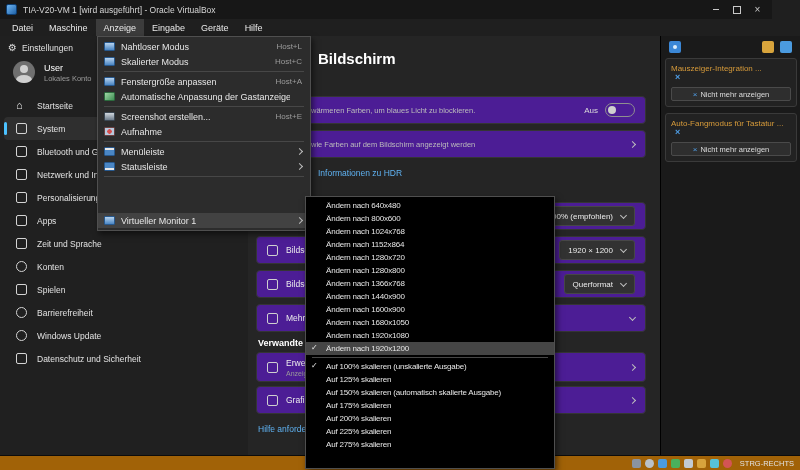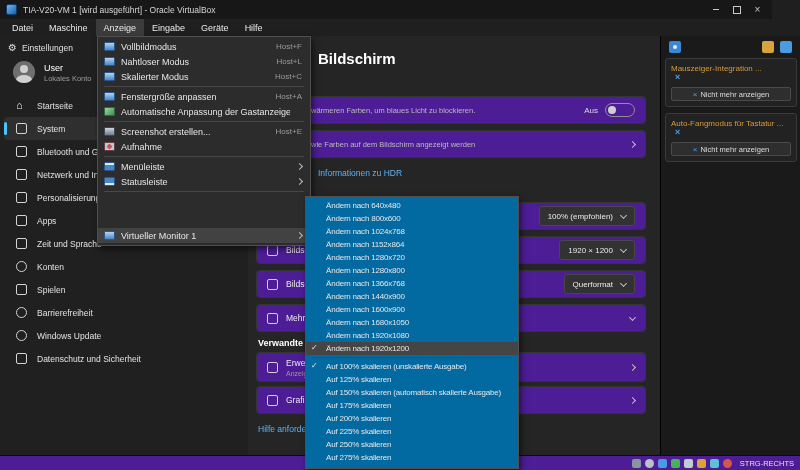--- a/index.html
+++ b/index.html
@@ -16,21 +16,21 @@
   .win-btn { width:17px; height:13px; display:flex; align-items:center; justify-content:center; color:#c9c9c9; font-size:8px; }
   .win-btn.min::before { content:""; width:6px; height:1px; background:#c9c9c9; }
   .win-btn.max::before { content:""; width:6px; height:6px; border:1px solid #c9c9c9; }
   .win-btn.close::before { content:"×"; font-size:10px; }
 
   .menubar { position:absolute; left:0; top:19px; width:800px; height:17px; background:#1f1f1f;
              display:flex; align-items:stretch; padding-left:4px; }
   .mb-item { display:flex; align-items:center; padding:0 8px; font-size:9px; color:#e8e8e8; white-space:nowrap; }
   .mb-item.active { background:#3c3c3c; }
 
-  .statusbar { position:absolute; left:0; top:455px; width:800px; height:15px; background:#4c1d95; border-top:1px solid #0c0c0c;
+  .statusbar { position:absolute; left:0; top:455px; width:800px; height:15px; background:#a16207; border-top:1px solid #0c0c0c;
                display:flex; align-items:center; justify-content:flex-end; gap:4px; padding-right:6px; z-index:5; }
   .sb-ic { width:9px; height:9px; border-radius:2px; background:#6f7c88; }
   .hdd-icon{background:#8a93a0;} .optical-disc-icon{background:#b9c1c9; border-radius:50%;}
   .audio-icon{background:#4b9be0;} .network-icon{background:#49b05c;}
   .usb-icon{background:#c2cad2;} .shared-folders-icon{background:#d8a43c;}
   .display-icon{background:#57c2d8;} .recording-icon-sb{background:#d35454; border-radius:50%;}
   .sb-host { font-size:7.5px; color:#e2e2e2; margin-left:4px; }
 
   
   .settings { position:absolute; left:0; top:36px; width:800px; height:419px; background:#202020; }
@@ -109,21 +109,21 @@
   .menu-bar-icon { background:linear-gradient(#e8e8e8 0 30%, #4a86c4 30%); }
   .status-bar-icon { background:linear-gradient(#4a86c4 0 70%, #e8e8e8 70%); }
   .auto-resize-icon { background:linear-gradient(135deg,#9fd6a4,#3f8f55); border-color:#2c6b3e; }
   .mi-label { flex:1; overflow:hidden; }
   .mi-short { font-size:8px; color:#9c9c9c; margin-left:12px; }
   .mi-arrow { display:none; margin-left:12px; }
   .vm-item.submenu .mi-arrow { display:block; }
   .menu-sep { height:1px; background:#474747; margin:2px 6px; }
 
   
-  .smenu { position:absolute; left:305px; top:196px; width:214px; height:273px; overflow:hidden; background:#0369a1;
+  .smenu { position:absolute; left:305px; top:196px; width:250px; height:273px; overflow:hidden; background:#000000;
            border:1px solid #4f4f4f; padding:2px 0; z-index:51; box-shadow:2px 3px 6px rgba(0,0,0,.55); }
   .sm-item { position:relative; height:13px; display:flex; align-items:center; padding:0 8px 0 20px; font-size:8px;
              letter-spacing:-0.2px; color:#e6e6e6; white-space:nowrap; overflow:hidden; }
   .sm-item.highlighted { background:#454545; }
   .sm-check { position:absolute; left:5px; top:1px; font-size:8px; color:#e6e6e6; visibility:hidden; }
   .sm-item.checked .sm-check { visibility:visible; }
 </style>
 </head>
 <body>
 
@@ -340,26 +340,20 @@
 
   <div class="statusbar">
     <span style="display:contents">
       
     <span class="sb-ic hdd-icon"></span><span class="sb-ic optical-disc-icon"></span><span class="sb-ic audio-icon"></span><span class="sb-ic network-icon"></span><span class="sb-ic usb-icon"></span><span class="sb-ic shared-folders-icon"></span><span class="sb-ic display-icon"></span><span class="sb-ic recording-icon-sb"></span></span>
     <span class="sb-host">STRG-RECHTS</span>
   </div>
 
   <div class="vmenu">
 
-      <div class="vm-item">
-        <span class="mi-ic fullscreen-icon"></span>
-        <span class="mi-label">Vollbildmodus</span>
-        <span class="mi-short">Host+F</span>
-
-      </div>
 
       <div class="vm-item">
         <span class="mi-ic seamless-icon"></span>
         <span class="mi-label">Nahtloser Modus</span>
         <span class="mi-short">Host+L</span>
 
       </div>
 
       <div class="vm-item">
         <span class="mi-ic scaled-mode-icon"></span>
@@ -503,24 +497,20 @@
       <div class="sm-item">
 
         <span class="sm-label">Auf 200% skalieren</span>
       </div>
 
       <div class="sm-item">
 
         <span class="sm-label">Auf 225% skalieren</span>
       </div>
 
-      <div class="sm-item">
-
-        <span class="sm-label">Auf 250% skalieren</span>
-      </div>
 
       <div class="sm-item">
 
         <span class="sm-label">Auf 275% skalieren</span>
       </div>
     </div>
 
 </div>
 
 </body></html>

